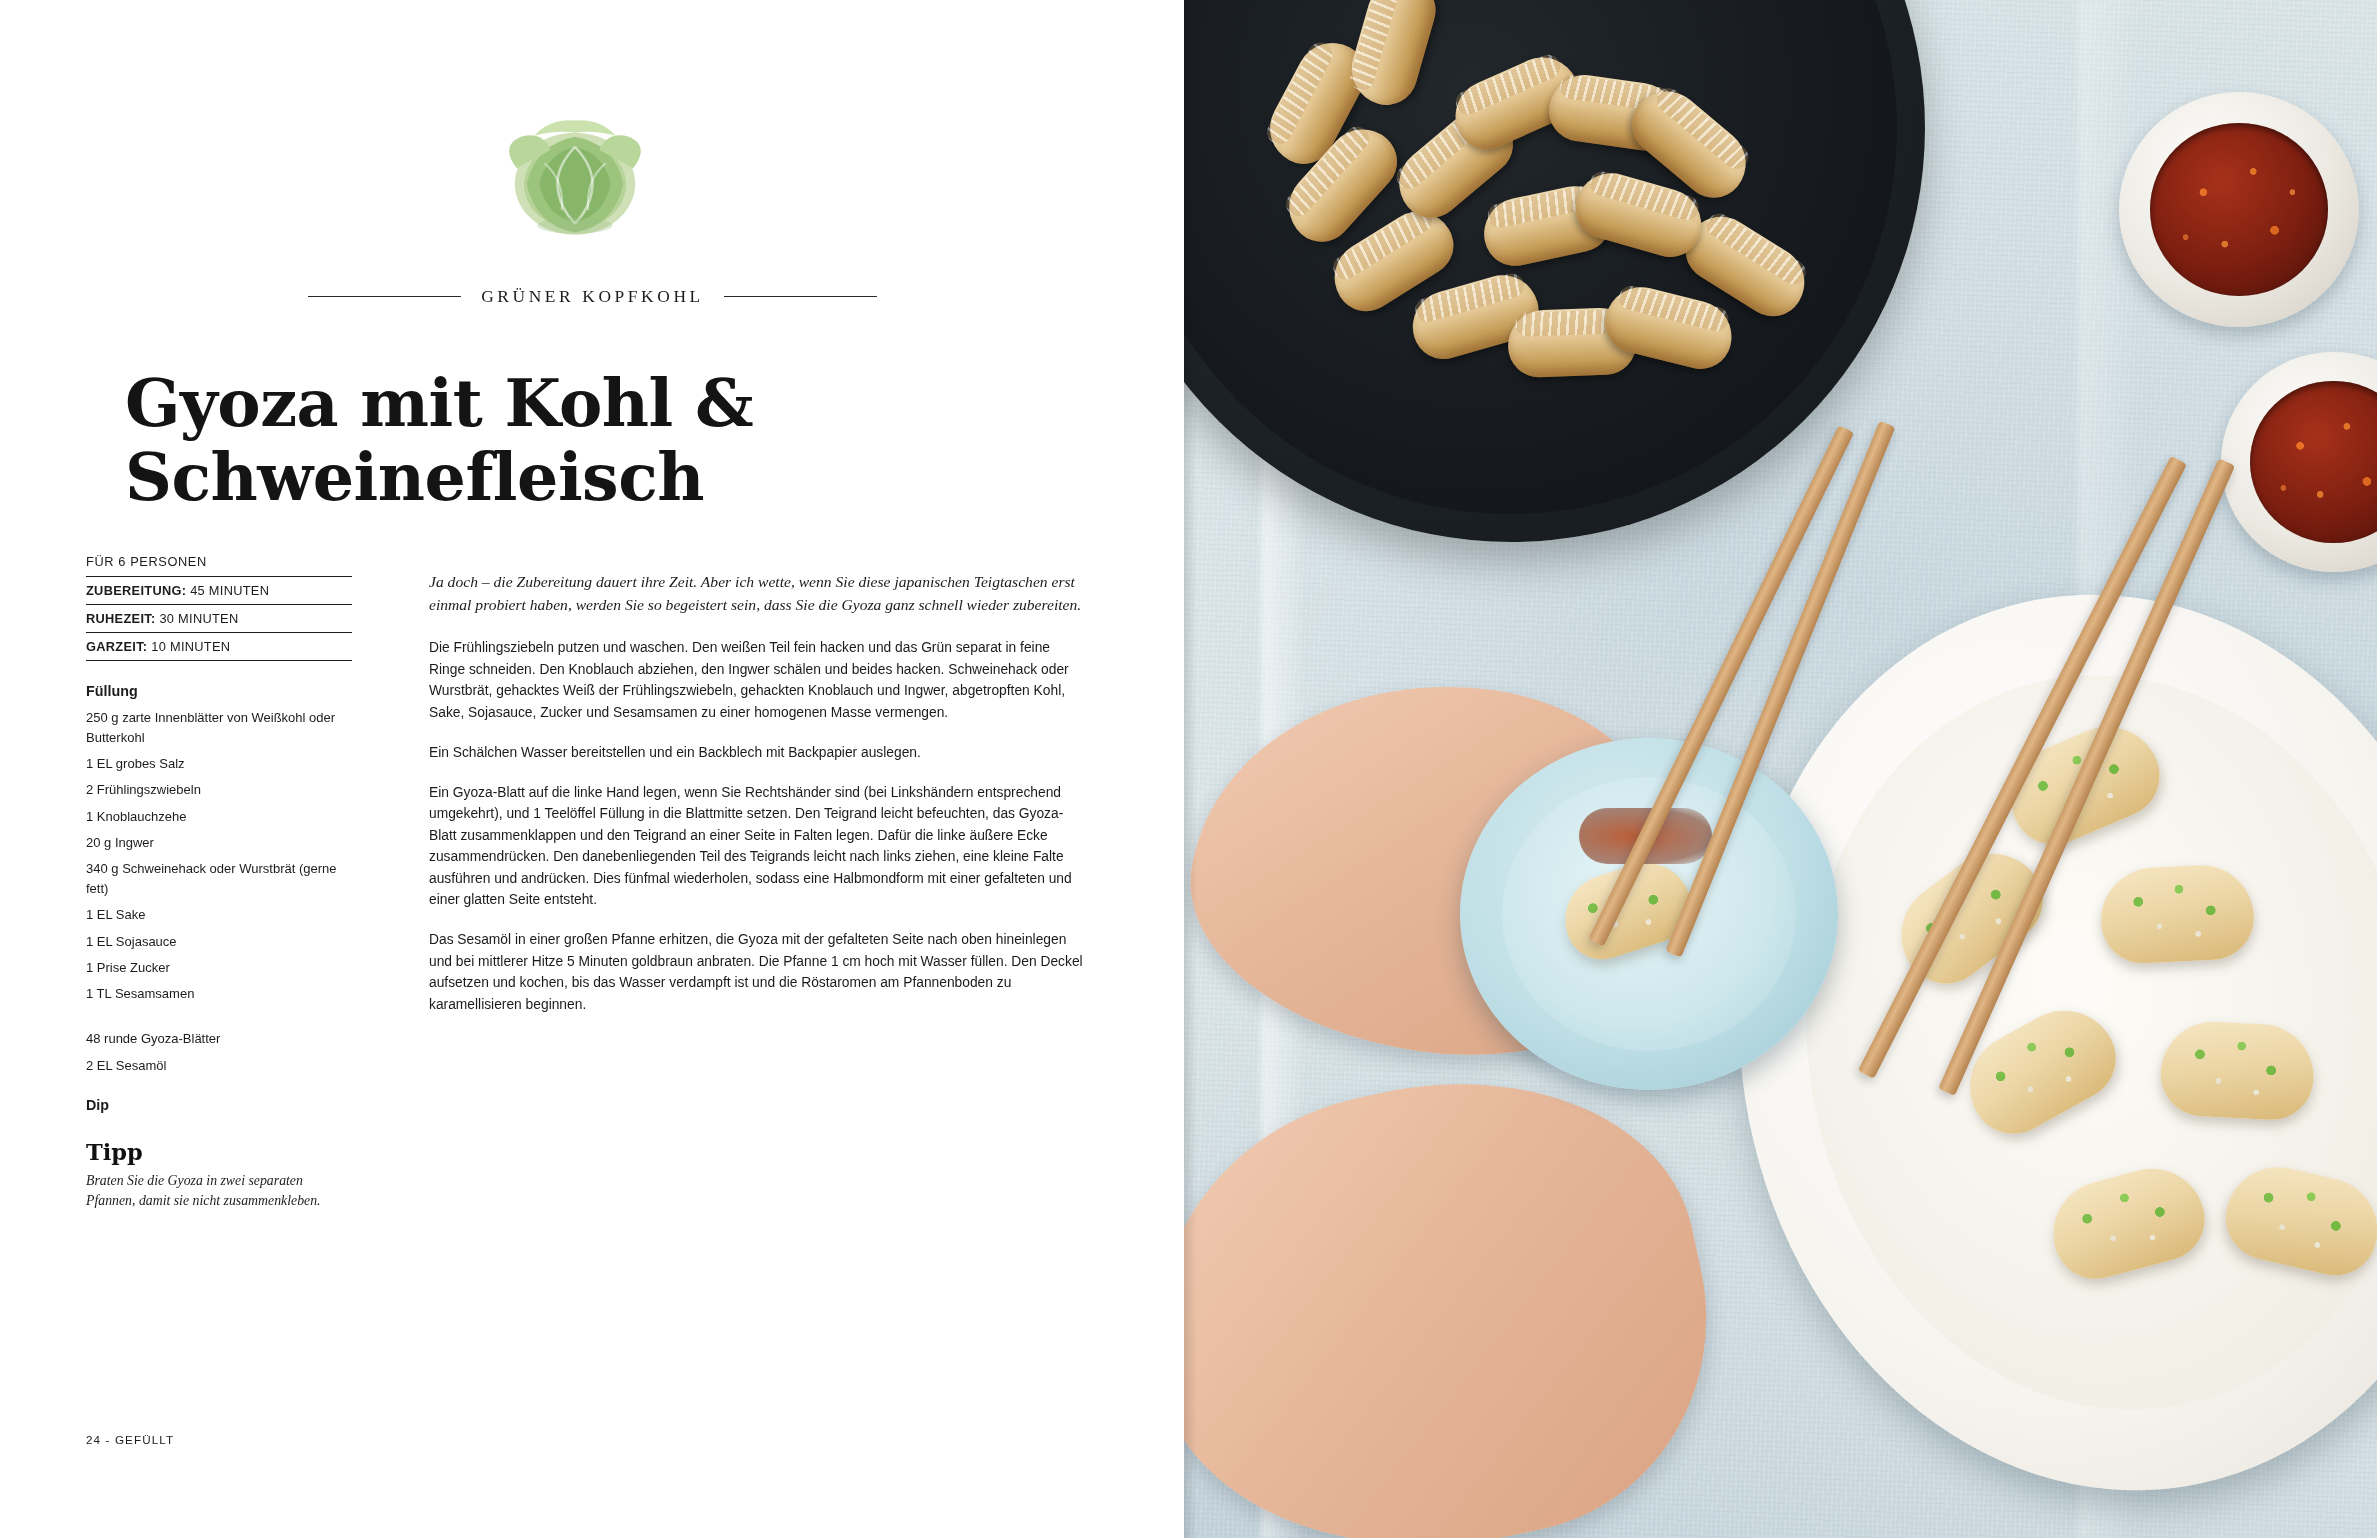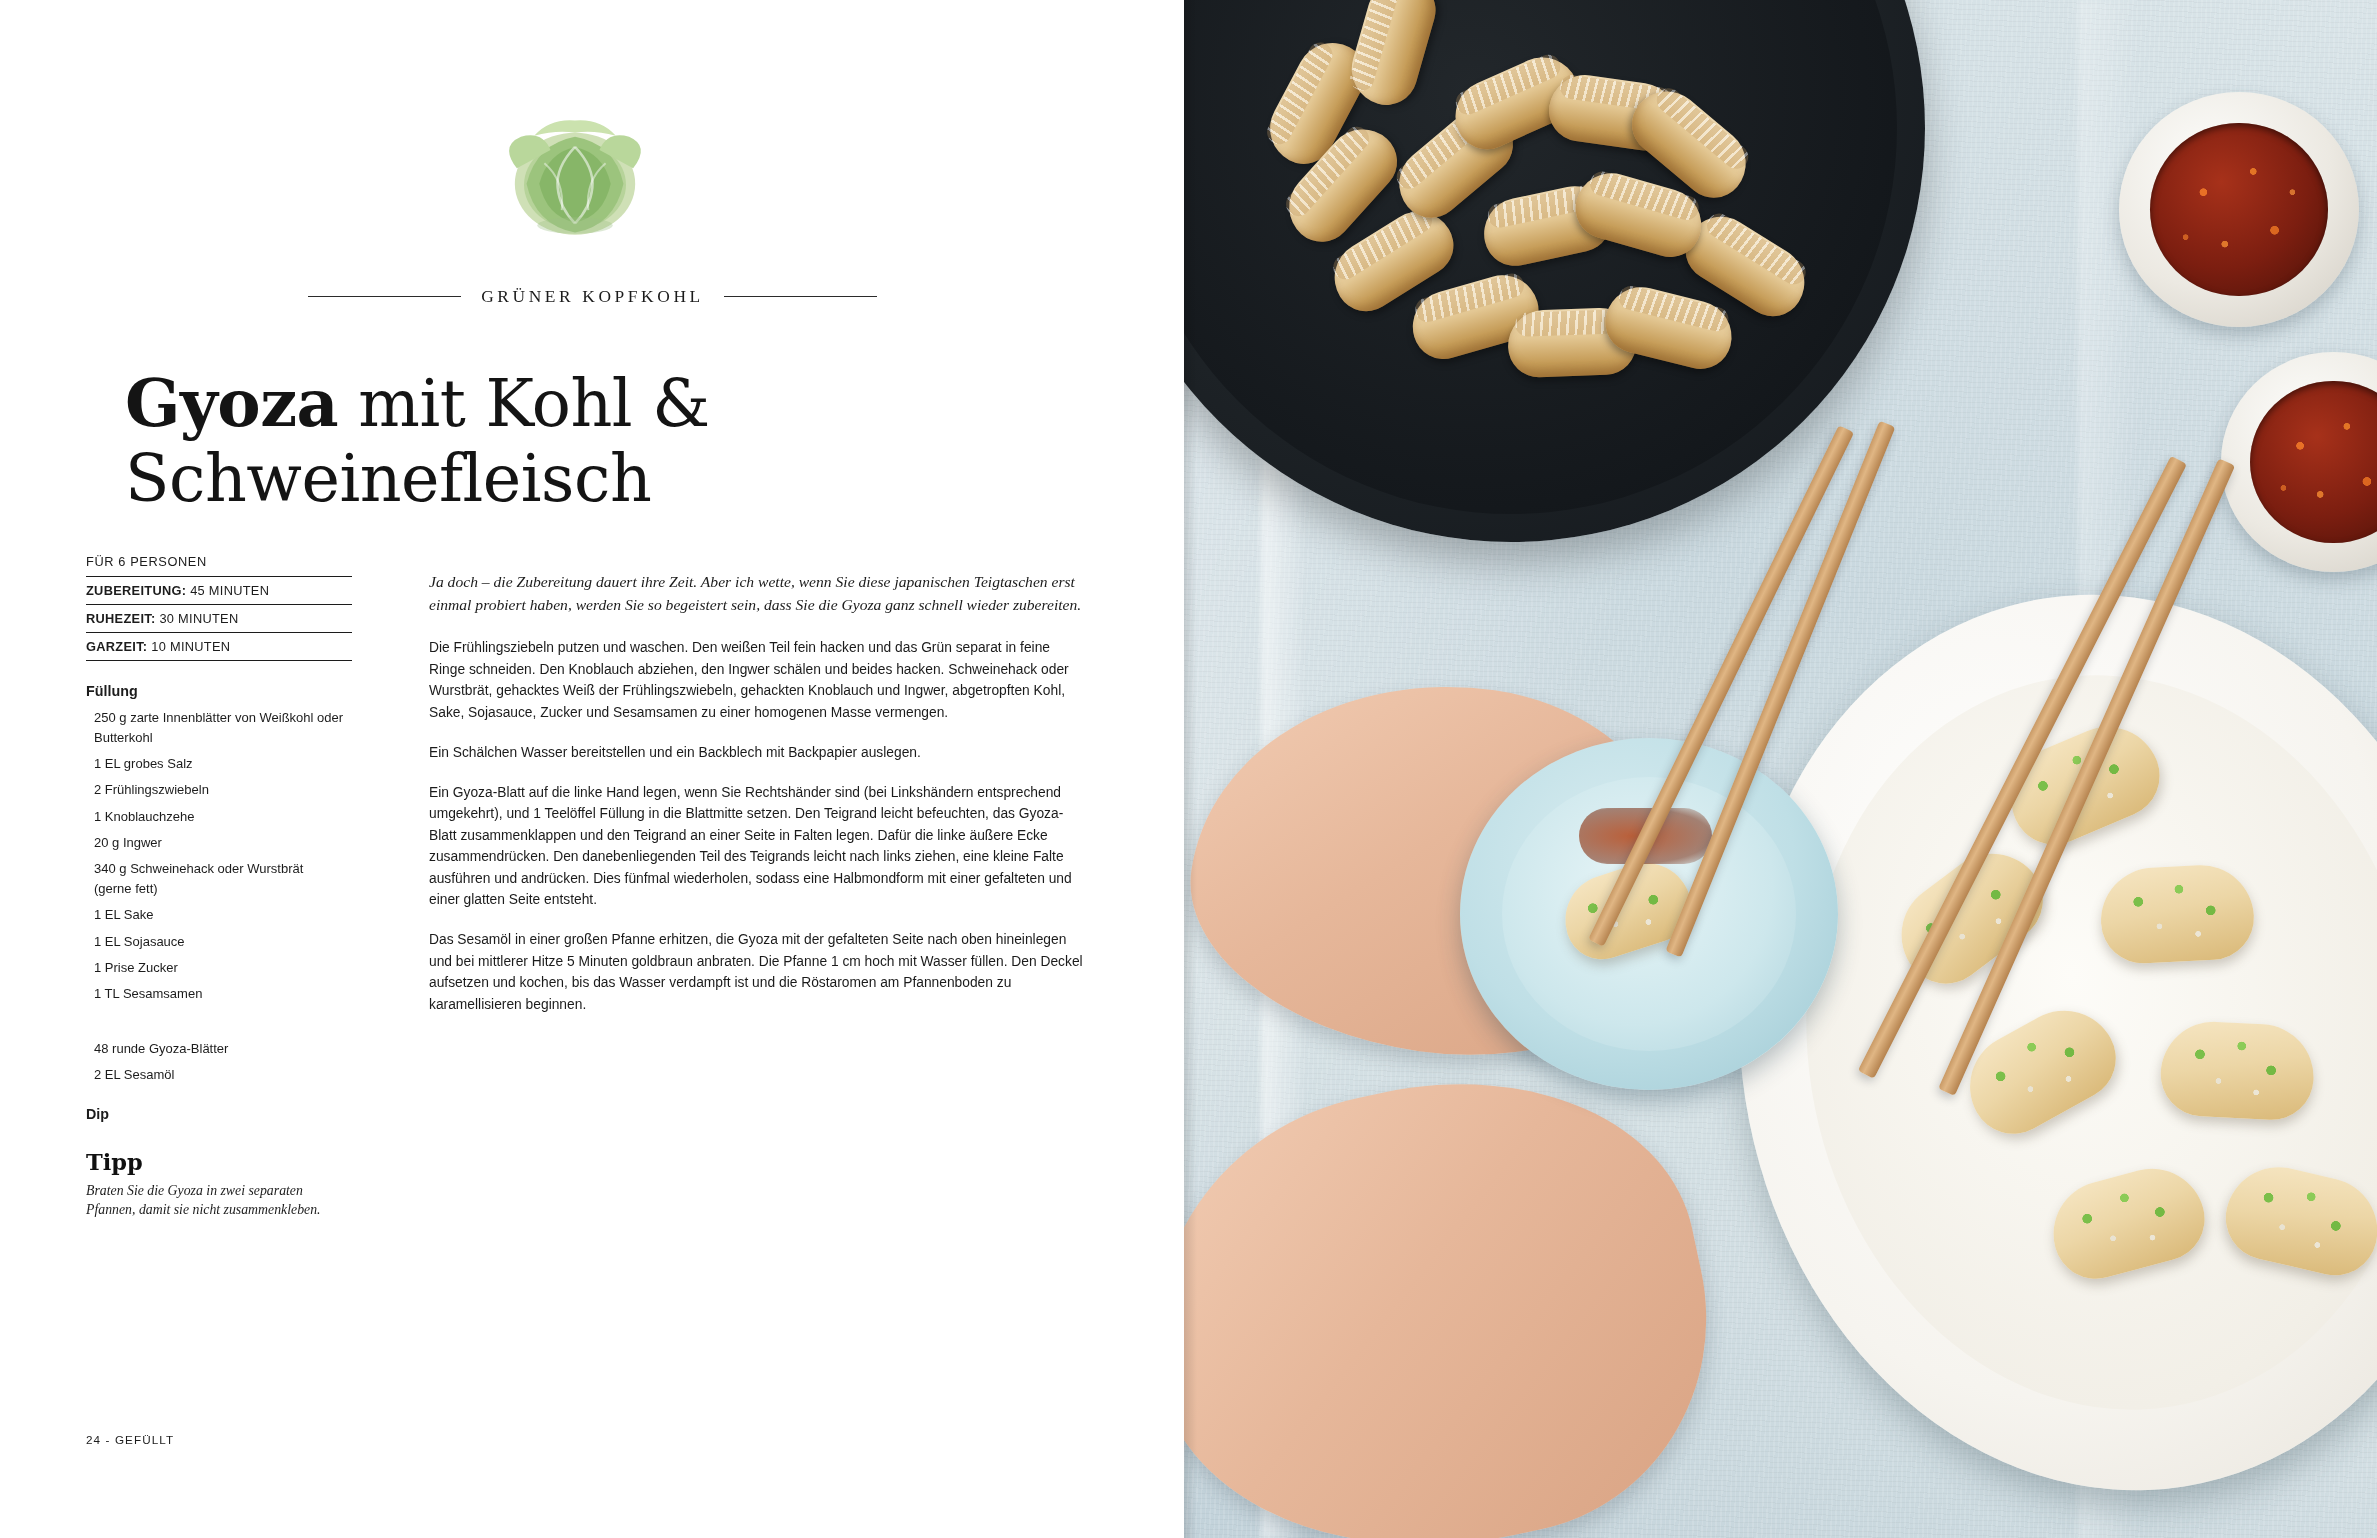--- a/index.html
+++ b/index.html
@@ -73,21 +73,21 @@
     font-family: "DejaVu Serif", serif;
     font-size: 65px;
     line-height: 1.14;
     color: #141414;
     letter-spacing: -0.5px;
   }
   .title .bold {
     font-weight: 700;
   }
   .title .light {
-    font-weight: 400;
+    font-weight: 700;
   }
 
   
   .sidecol {
     position: absolute;
     left: 86px;
     top: 554px;
     width: 266px;
     color: #1c1c1c;
   }
@@ -112,21 +112,21 @@
     text-transform: uppercase;
   }
   .ing-head {
     font-size: 14.3px;
     font-weight: 700;
     margin-top: 21.5px;
     margin-bottom: 9.2px;
   }
   .ing-list {
     list-style: none;
-    margin: 8px;
+    margin: 0;
     padding: 0;
   }
   .ing-list li {
     font-size: 13px;
     line-height: 1.52;
     margin-bottom: 6.6px;
   }
   .ing-gap {
     height: 18.4px;
   }

